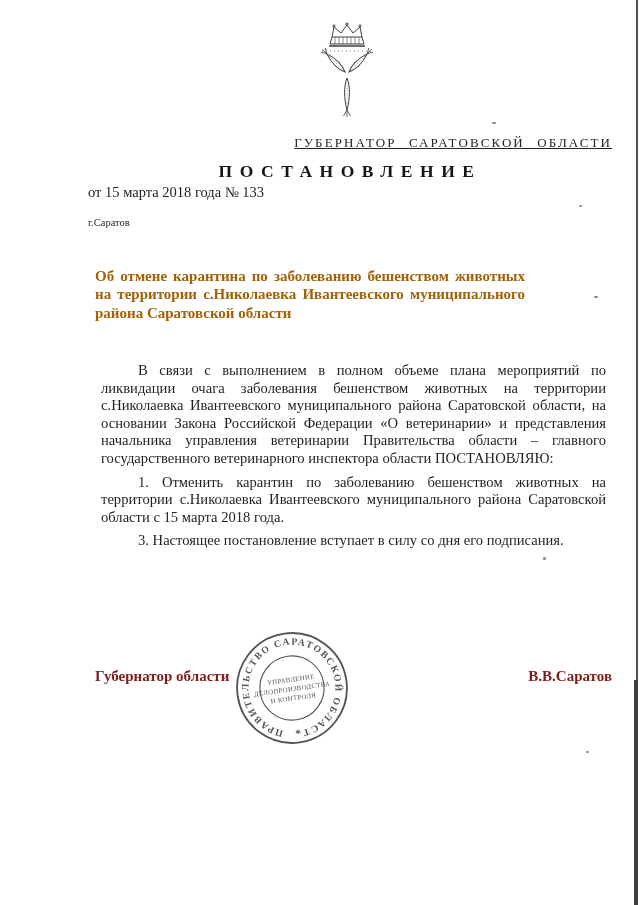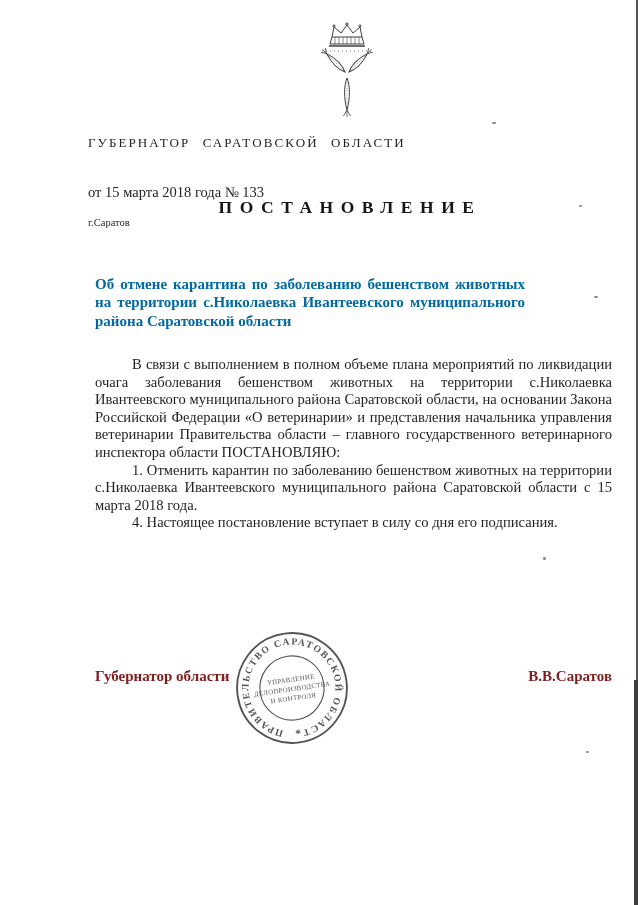--- a/index.html
+++ b/index.html
@@ -22,39 +22,39 @@
     left: 315px;
     top: 22px;
     width: 64px;
     height: 100px;
   }
   .org-line {
     position: absolute;
     left: 88px;
     top: 135px;
     width: 524px;
-    text-align: left;
+    text-align: right;
     font-size: 13px;
     letter-spacing: 2.1px;
     word-spacing: 7px;
     color: #232323;
     white-space: nowrap;
+    text-decoration: underline;
   }
   .doc-type {
     position: absolute;
     left: 88px;
     top: 161px;
     width: 524px;
     text-align: center;
     font-size: 17.5px;
     font-weight: bold;
     letter-spacing: 7.5px;
     color: #161616;
     white-space: nowrap;
-    margin-top: 36px;
   }
   .date-line {
     position: absolute;
     left: 88px;
     top: 184px;
     width: 524px;
     text-align: left;
     font-size: 14.5px;
     color: #232323;
   }
@@ -70,36 +70,35 @@
   
   .doc-title {
     position: absolute;
     left: 95px;
     top: 267px;
     width: 430px;
     font-size: 15px;
     font-weight: bold;
     line-height: 18.3px;
     text-align: justify;
-    color: #0369a1;
-    margin-top: 8px;
+    color: #a16207;
   }
   
   .body-text {
     position: absolute;
     left: 95px;
     top: 356px;
     width: 517px;
     font-size: 14.6px;
     line-height: 17.6px;
     text-align: justify;
     color: #1f1f1f;
   }
   .body-text p {
-    margin: 0;
+    margin: 6px;
     text-indent: 37px;
   }
   
   .sig-row {
     position: absolute;
     left: 95px;
     top: 668px;
     width: 517px;
     display: flex;
     justify-content: space-between;
@@ -190,21 +189,21 @@
 
   <div class="date-line">от 15 марта 2018 года № 133</div>
 
   <div class="city-line">г.Саратов</div>
 
   <div class="doc-title">Об отмене карантина по заболеванию бешенством животных на территории с.Николаевка Ивантеевского муниципального района Саратовской области</div>
 
   <div class="body-text">
     <p>В связи с выполнением в полном объеме плана мероприятий по ликвидации очага заболевания бешенством животных на территории с.Николаевка Ивантеевского муниципального района Саратовской области, на основании Закона Российской Федерации «О ветеринарии» и представления начальника управления ветеринарии Правительства области – главного государственного ветеринарного инспектора области ПОСТАНОВЛЯЮ:</p>
     <p>1. Отменить карантин по заболеванию бешенством животных на территории с.Николаевка Ивантеевского муниципального района Саратовской области с 15 марта 2018 года.</p>
-    <p>4. Настоящее постановление вступает в силу со дня его подписания.</p>
+    <p>3. Настоящее постановление вступает в силу со дня его подписания.</p>
   </div>
 
   <div class="sig-row">
     <span>Губернатор области</span>
     <span>В.В.Саратов</span>
   </div>
 
   <svg class="stamp" viewBox="0 0 112 112" xmlns="http://www.w3.org/2000/svg">
     <g fill="none" stroke="#3d3d3d">
       <circle cx="56" cy="56" r="53" stroke-width="1.8"></circle>

